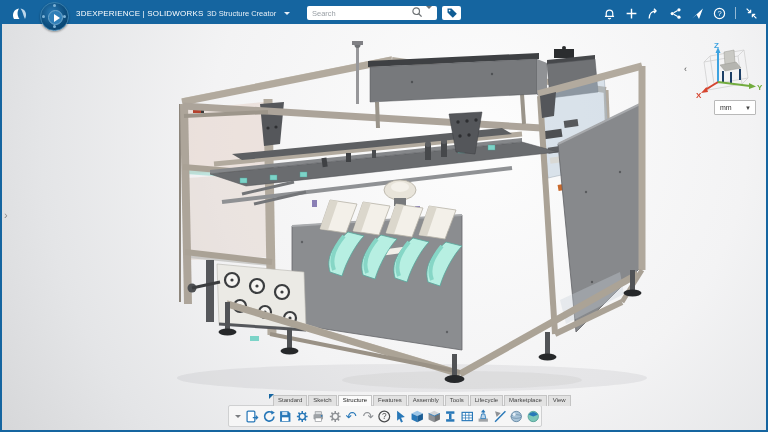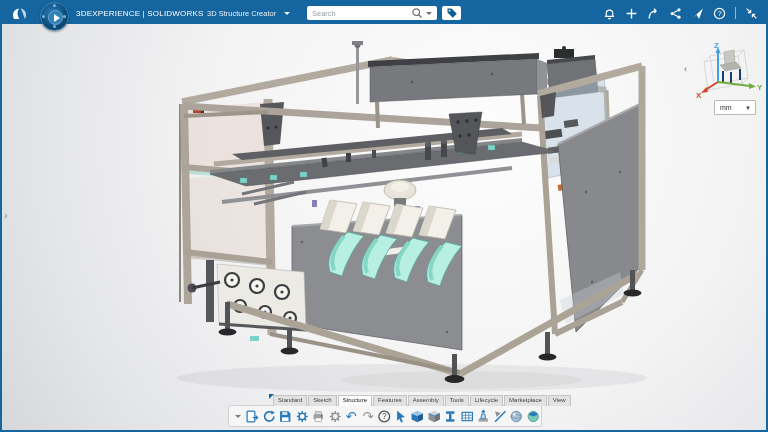--- a/index.html
+++ b/index.html
@@ -13,21 +13,21 @@
            background:radial-gradient(circle at 40% 35%,#2a7ab5 0%,#0d4f7f 55%,#083a5f 100%);
            border:1px solid #3b80ad;z-index:45;box-shadow:0 1px 2px rgba(0,0,0,.35);}
   #compass .c-center{position:absolute;left:7px;top:7px;width:13px;height:13px;border-radius:50%;
            background:#2f7fb8;border:1px solid #6fa7cc;}
   #compass .c-play{position:absolute;left:4.5px;top:2.5px;width:0;height:0;
            border-left:6px solid #fff;border-top:4px solid transparent;border-bottom:4px solid transparent;}
   #compass .dot{position:absolute;width:3px;height:3px;border-radius:50%;background:#7fb3d6;}
   #brand{position:absolute;left:74px;top:7px;font-size:8px;font-weight:normal;color:#fff;letter-spacing:.2px;}
   #appname{position:absolute;left:205px;top:7px;font-size:7.5px;color:#e8f0f7;display:flex;align-items:center;gap:8px;cursor:pointer;}
   #appname .chev{width:0;height:0;border-left:3px solid transparent;border-right:3px solid transparent;border-top:3.5px solid #e8f0f7;}
-  #searchbox{position:absolute;left:305px;top:4px;width:130px;height:14px;background:#fff;border-radius:2px;display:flex;align-items:center;}
+  #searchbox{position:absolute;left:305px;top:4px;width:130px;height:14px;background:#fff;border-radius:2px;display:flex;}
   #searchbox input{flex:1;border:none;outline:none;background:transparent;font-size:7.5px;color:#333;padding:0 0 0 5px;
                    font-family:"Liberation Sans",sans-serif;min-width:0;}
   #searchbox input::placeholder{color:#9aa0a6;}
   #searchbox .sicon{width:12px;height:12px;flex:0 0 auto;}
   #searchbox .schev{width:0;height:0;border-left:3px solid transparent;border-right:3px solid transparent;
                     border-top:3.5px solid #6e7275;margin:0 5px 0 3px;}
   #tagbtn{position:absolute;left:440px;top:4px;width:19px;height:14px;background:#fff;border-radius:2px;
           display:flex;align-items:center;justify-content:center;cursor:pointer;}
   #tbicons{position:absolute;right:8px;top:0;height:22px;display:flex;align-items:center;gap:9px;}
   .tb-ic{width:13px;height:13px;cursor:pointer;display:block;}

